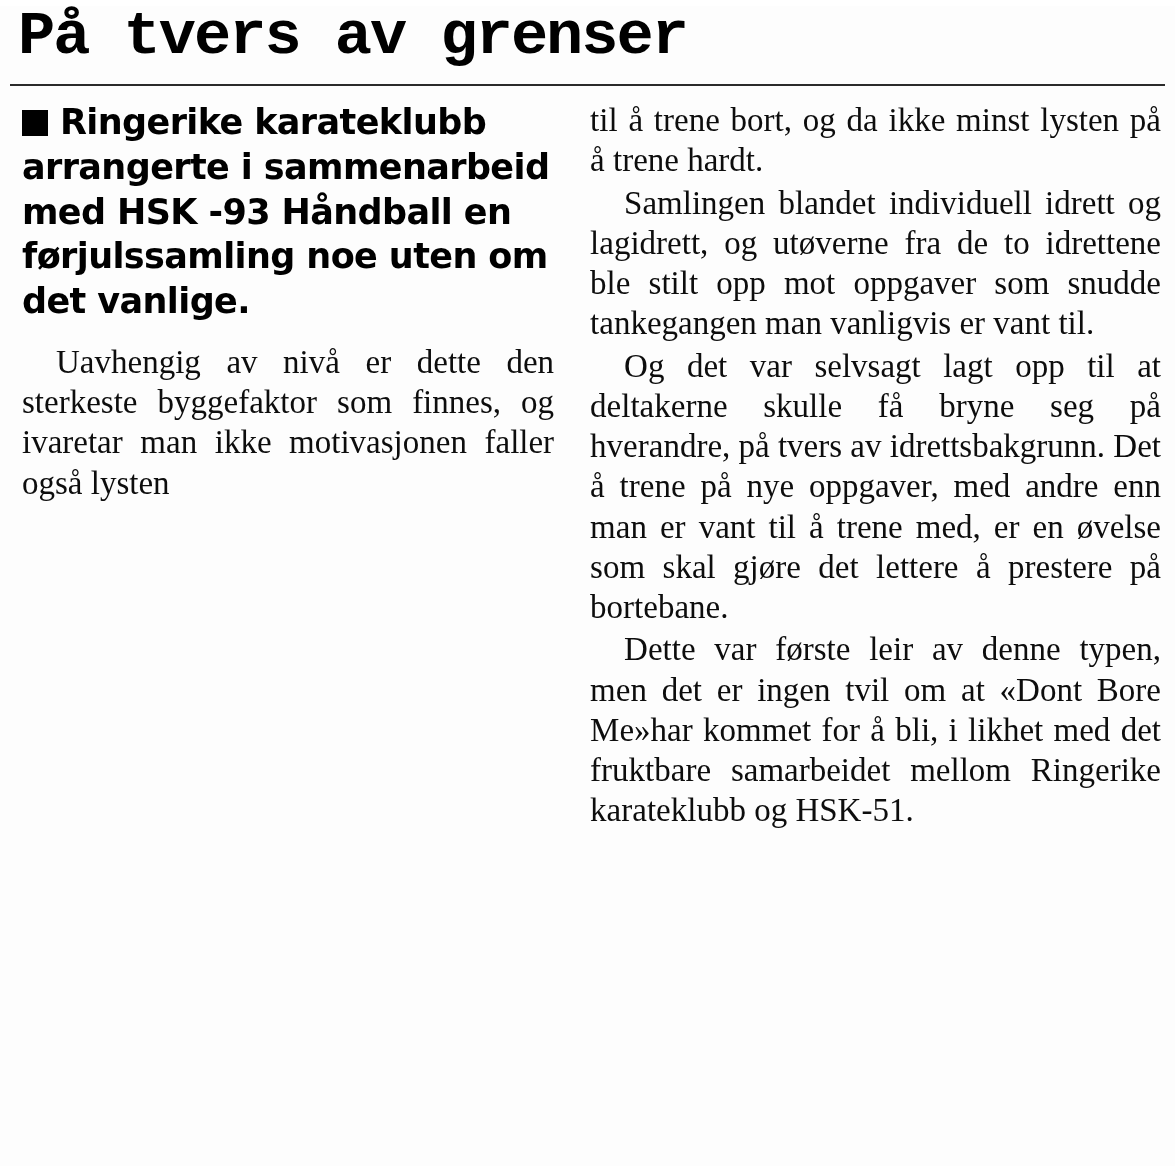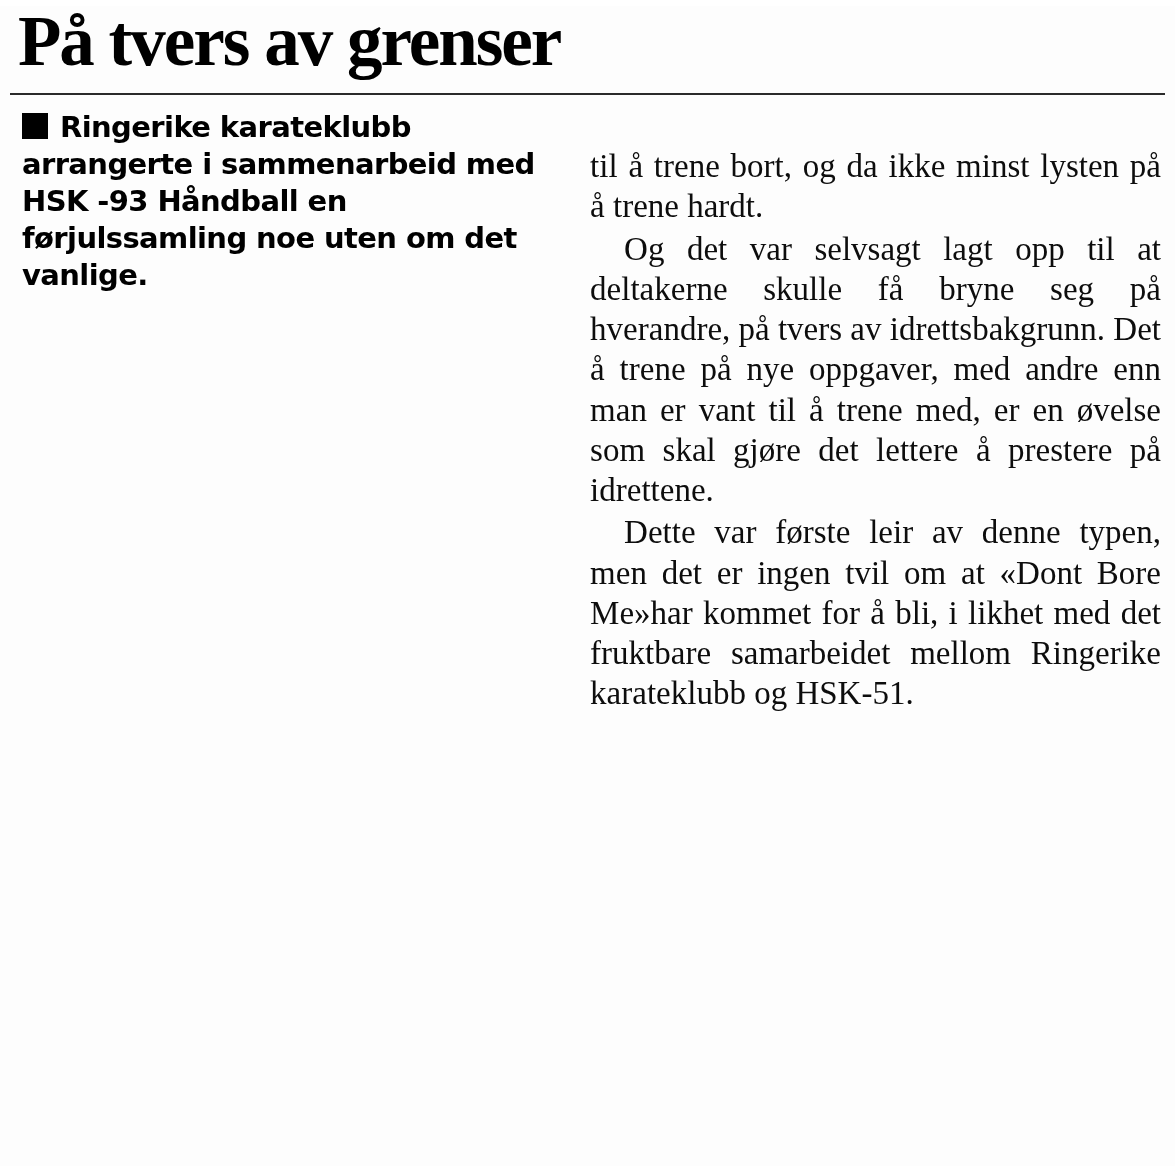--- a/index.html
+++ b/index.html
@@ -19,23 +19,23 @@
     position: relative;
     width: 1175px;
     height: 1166px;
     box-sizing: border-box;
     padding: 0;
     background: #fdfdfd;
   }
 
   
   .headline {
-    font-family: Liberation Serif, serif;
+    font-family: Liberation Mono, monospace;
     font-weight: bold;
-    font-size: 71px;
+    font-size: 62px;
     line-height: 1.0;
     letter-spacing: -2px;
     margin: 6px 3px 0 18px;
     color: #000;
     white-space: nowrap;
   }
 
   .rule {
     border: 0;
     border-top: 2px solid #2a2a2a;
@@ -61,21 +61,21 @@
   }
   .col-right {
     width: 580px;
     padding-left: 6px;
   }
 
   
   .lead {
     font-family: "DejaVu Sans", sans-serif;
     font-weight: bold;
-    font-size: 29px;
+    font-size: 35px;
     line-height: 1.28;
     color: #000;
     margin: 0 0 18px 0;
     letter-spacing: -0.6px;
   }
   .lead .bullet {
     display: inline-block;
     width: 26px;
     height: 26px;
     background: #000;
@@ -91,48 +91,49 @@
     text-align: justify;
     margin: 0;
     text-indent: 34px;
     color: #0d0d0d;
   }
   .body-par + .body-par {
     margin-top: 2px;
   }
   .col-right .body-par:first-child {
     text-indent: 0;
-    margin-top: 37px;
   }
 </style>
 </head>
 <body>
 
 <div class="page">
 
   <h1 class="headline">På tvers av grenser</h1>
 
   <hr class="rule">
 
   <div class="columns">
 
     <div class="col col-left">
 
       <p class="lead"><span class="bullet"></span><span>Ringerike karateklubb arrangerte i sammenarbeid med HSK -93 Håndball en førjulssamling noe uten om det vanlige.</span></p>
 
 
+      <p class="body-par">Uavhengig av nivå er dette den sterkeste byggefaktor som finnes, og ivaretar man ikke motivasjonen faller også lysten</p>
 
     </div>
 
     <div class="col col-right">
 
       <p class="body-par">til å trene bort, og da ikke minst lysten på å trene hardt.</p>
 
+      <p class="body-par">Samlingen blandet individuell idrett og lagidrett, og utøverne fra de to idrettene ble stilt opp mot oppgaver som snudde tankegangen man vanligvis er vant til.</p>
 
-      <p class="body-par">Og det var selvsagt lagt opp til at deltakerne skulle få bryne seg på hverandre, på tvers av idrettsbakgrunn. Det å trene på nye oppgaver, med andre enn man er vant til å trene med, er en øvelse som skal gjøre det lettere å prestere på idrettene.</p>
+      <p class="body-par">Og det var selvsagt lagt opp til at deltakerne skulle få bryne seg på hverandre, på tvers av idrettsbakgrunn. Det å trene på nye oppgaver, med andre enn man er vant til å trene med, er en øvelse som skal gjøre det lettere å prestere på bortebane.</p>
 
       <p class="body-par">Dette var første leir av denne typen, men det er ingen tvil om at «Dont Bore Me»har kommet for å bli, i likhet med det fruktbare samarbeidet mellom Ringerike karateklubb og HSK-51.</p>
 
     </div>
 
   </div>
 
 </div>
 
 </body></html>

